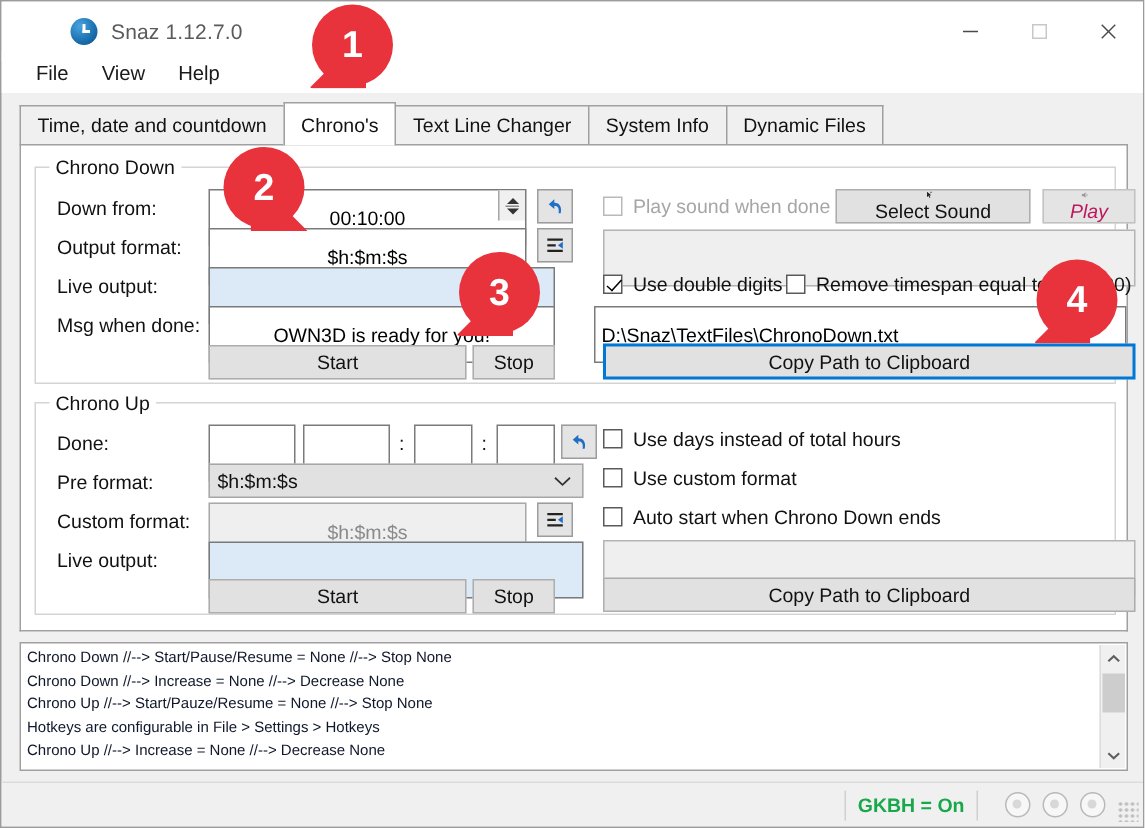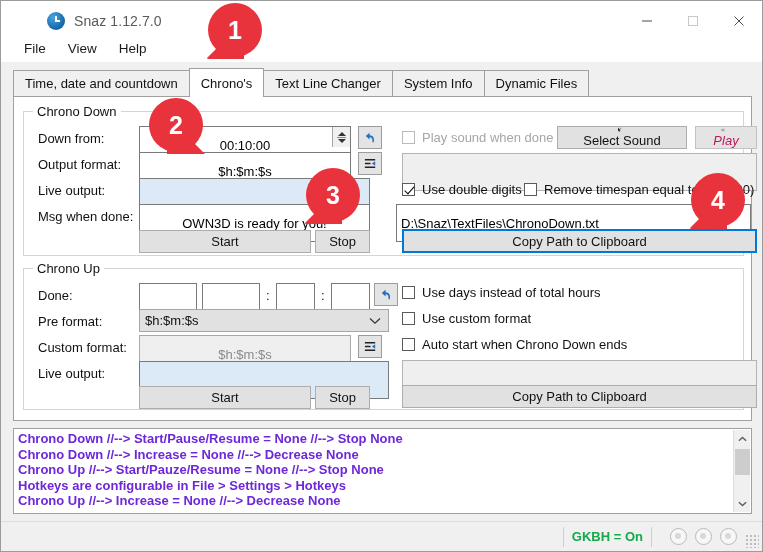--- a/index.html
+++ b/index.html
@@ -227,24 +227,23 @@
     width: 739px; height: 86px;
     background: #ffffff;
     border: 1px solid #a0a0a0;
   }
   .loginner {
     position: absolute; left: 4px; top: 2px;
     width: 700px; height: 78px;
     overflow: hidden;
   }
   .logline {
-    font-size: 13px; color: #6d28d9;
+    font-size: 10px; color: #0f172a;
     line-height: 15.5px;
     white-space: nowrap;
-    font-weight: bold;
   }
   .vscroll {
     position: absolute; right: 1px; top: 1px;
     width: 17px; height: 82px;
     background: #f0f0f0;
     border-left: 1px solid #dcdcdc;
   }
   .vsarrow {
     position: absolute; left: 0; width: 17px; height: 17px;
     display: flex; align-items: center; justify-content: center;

